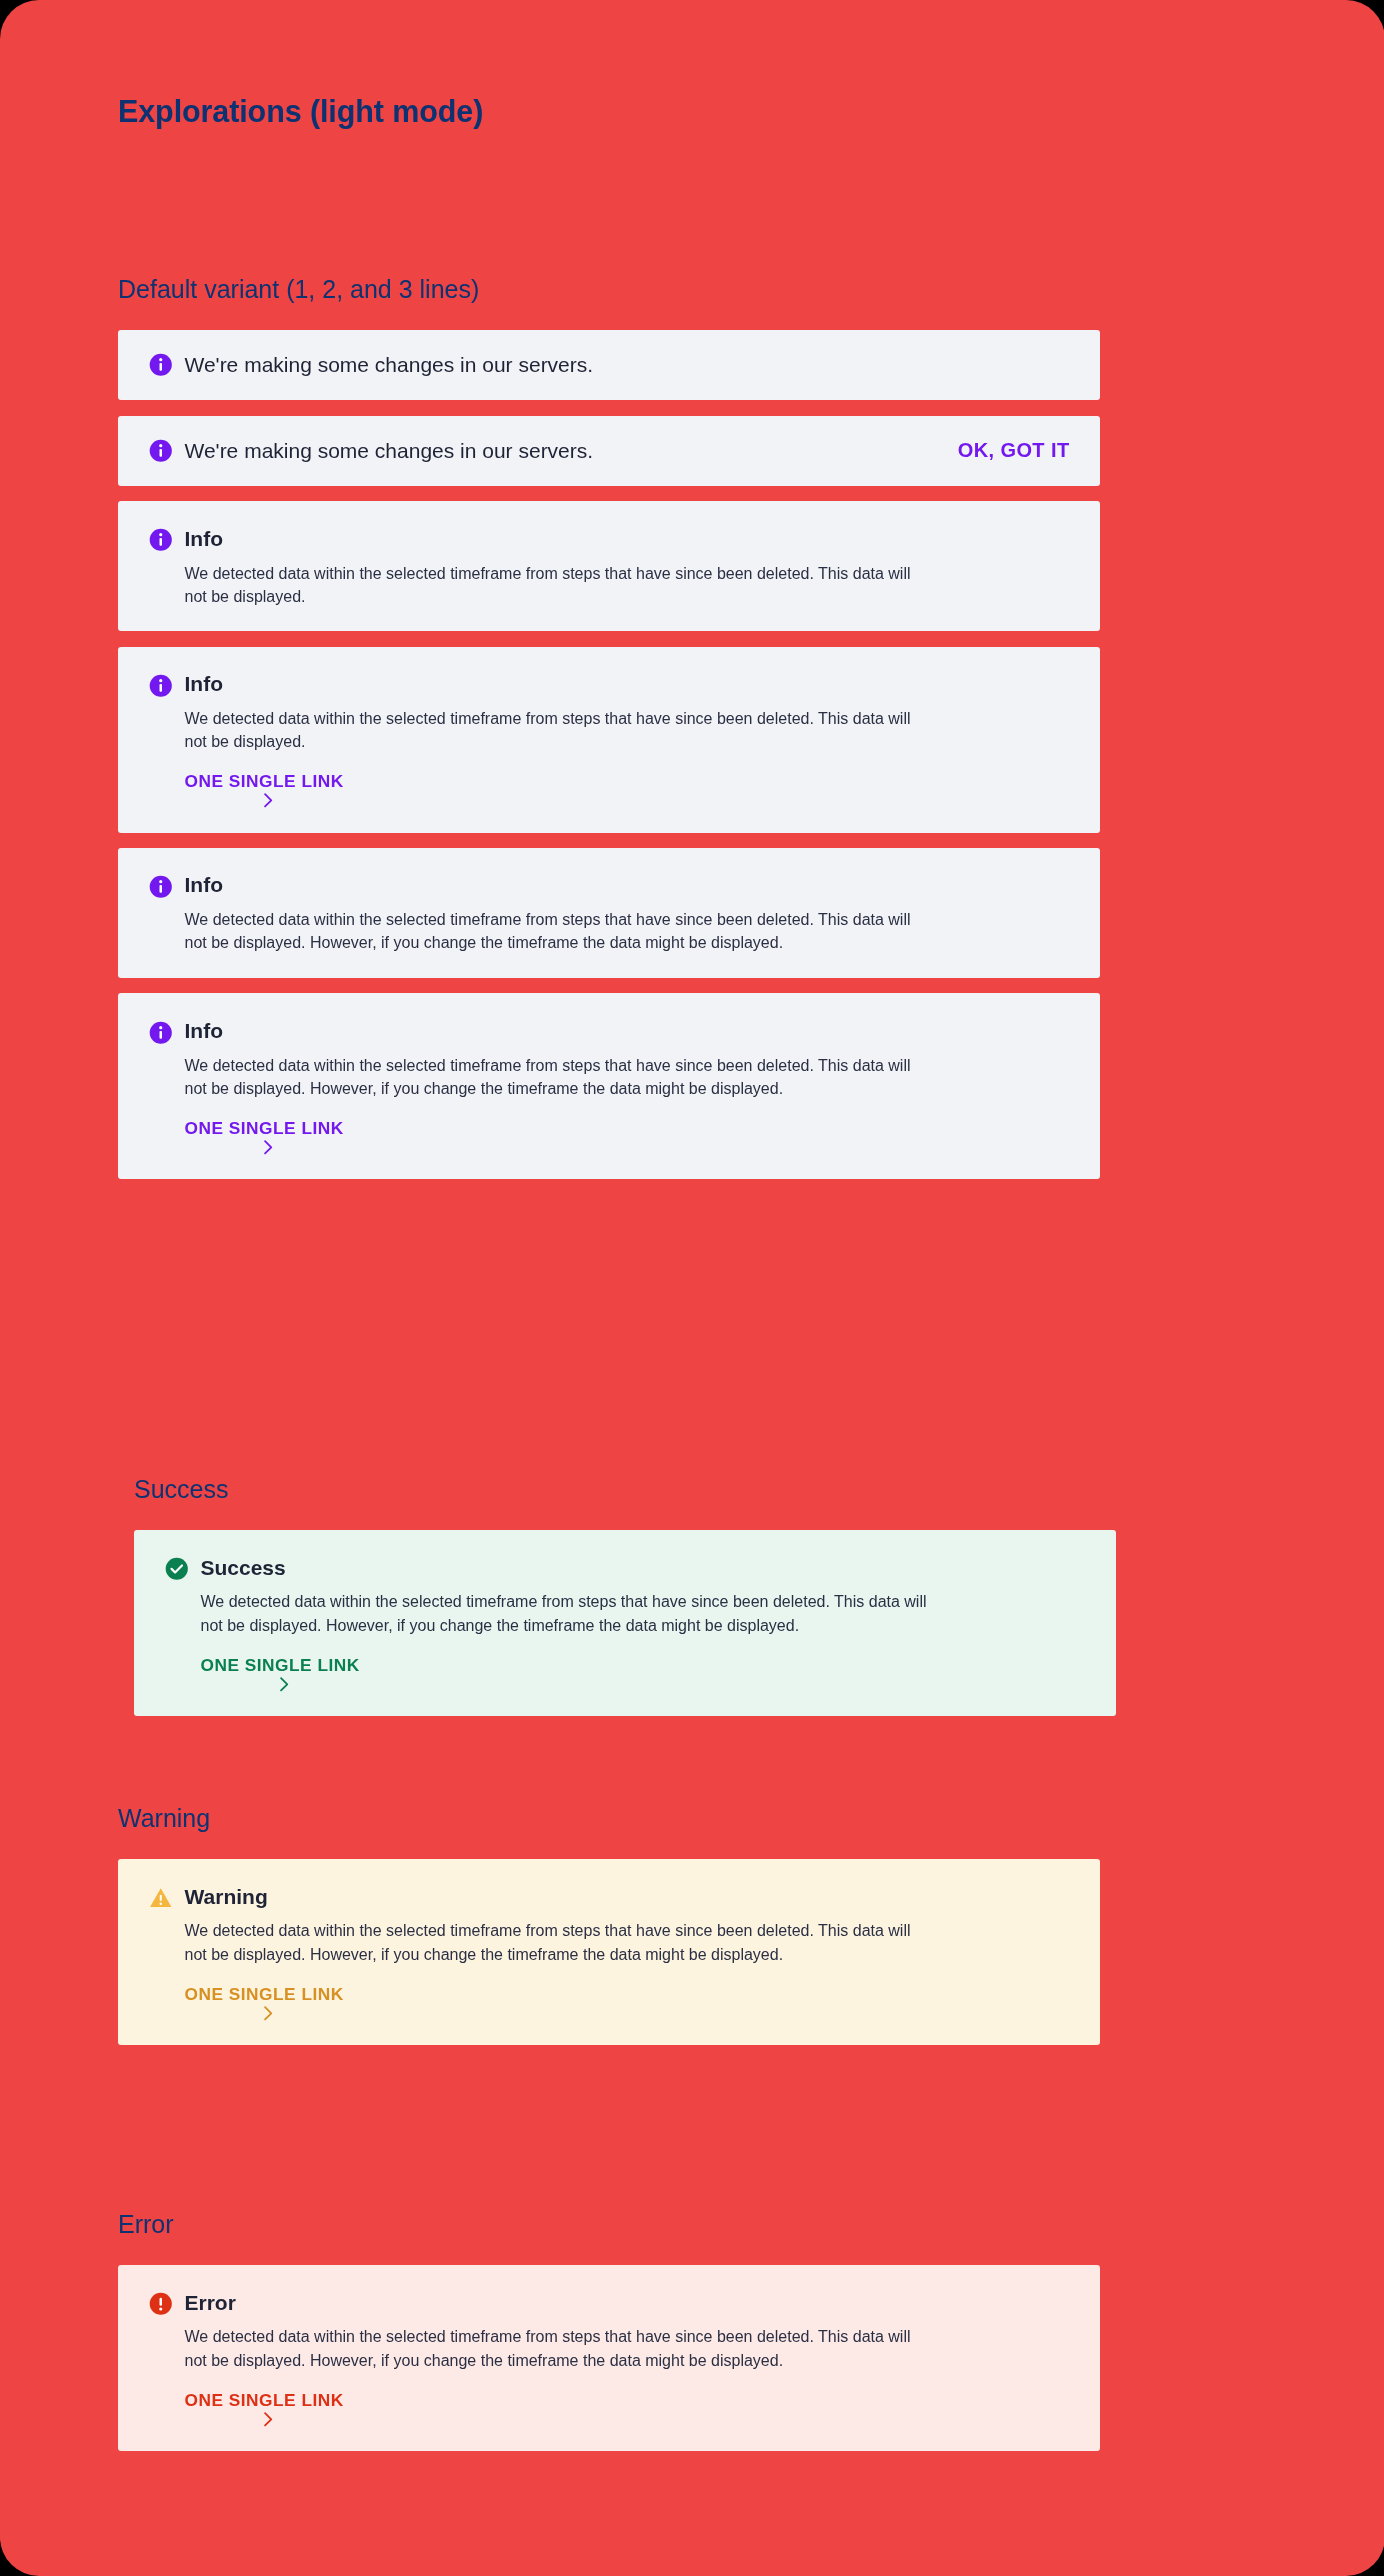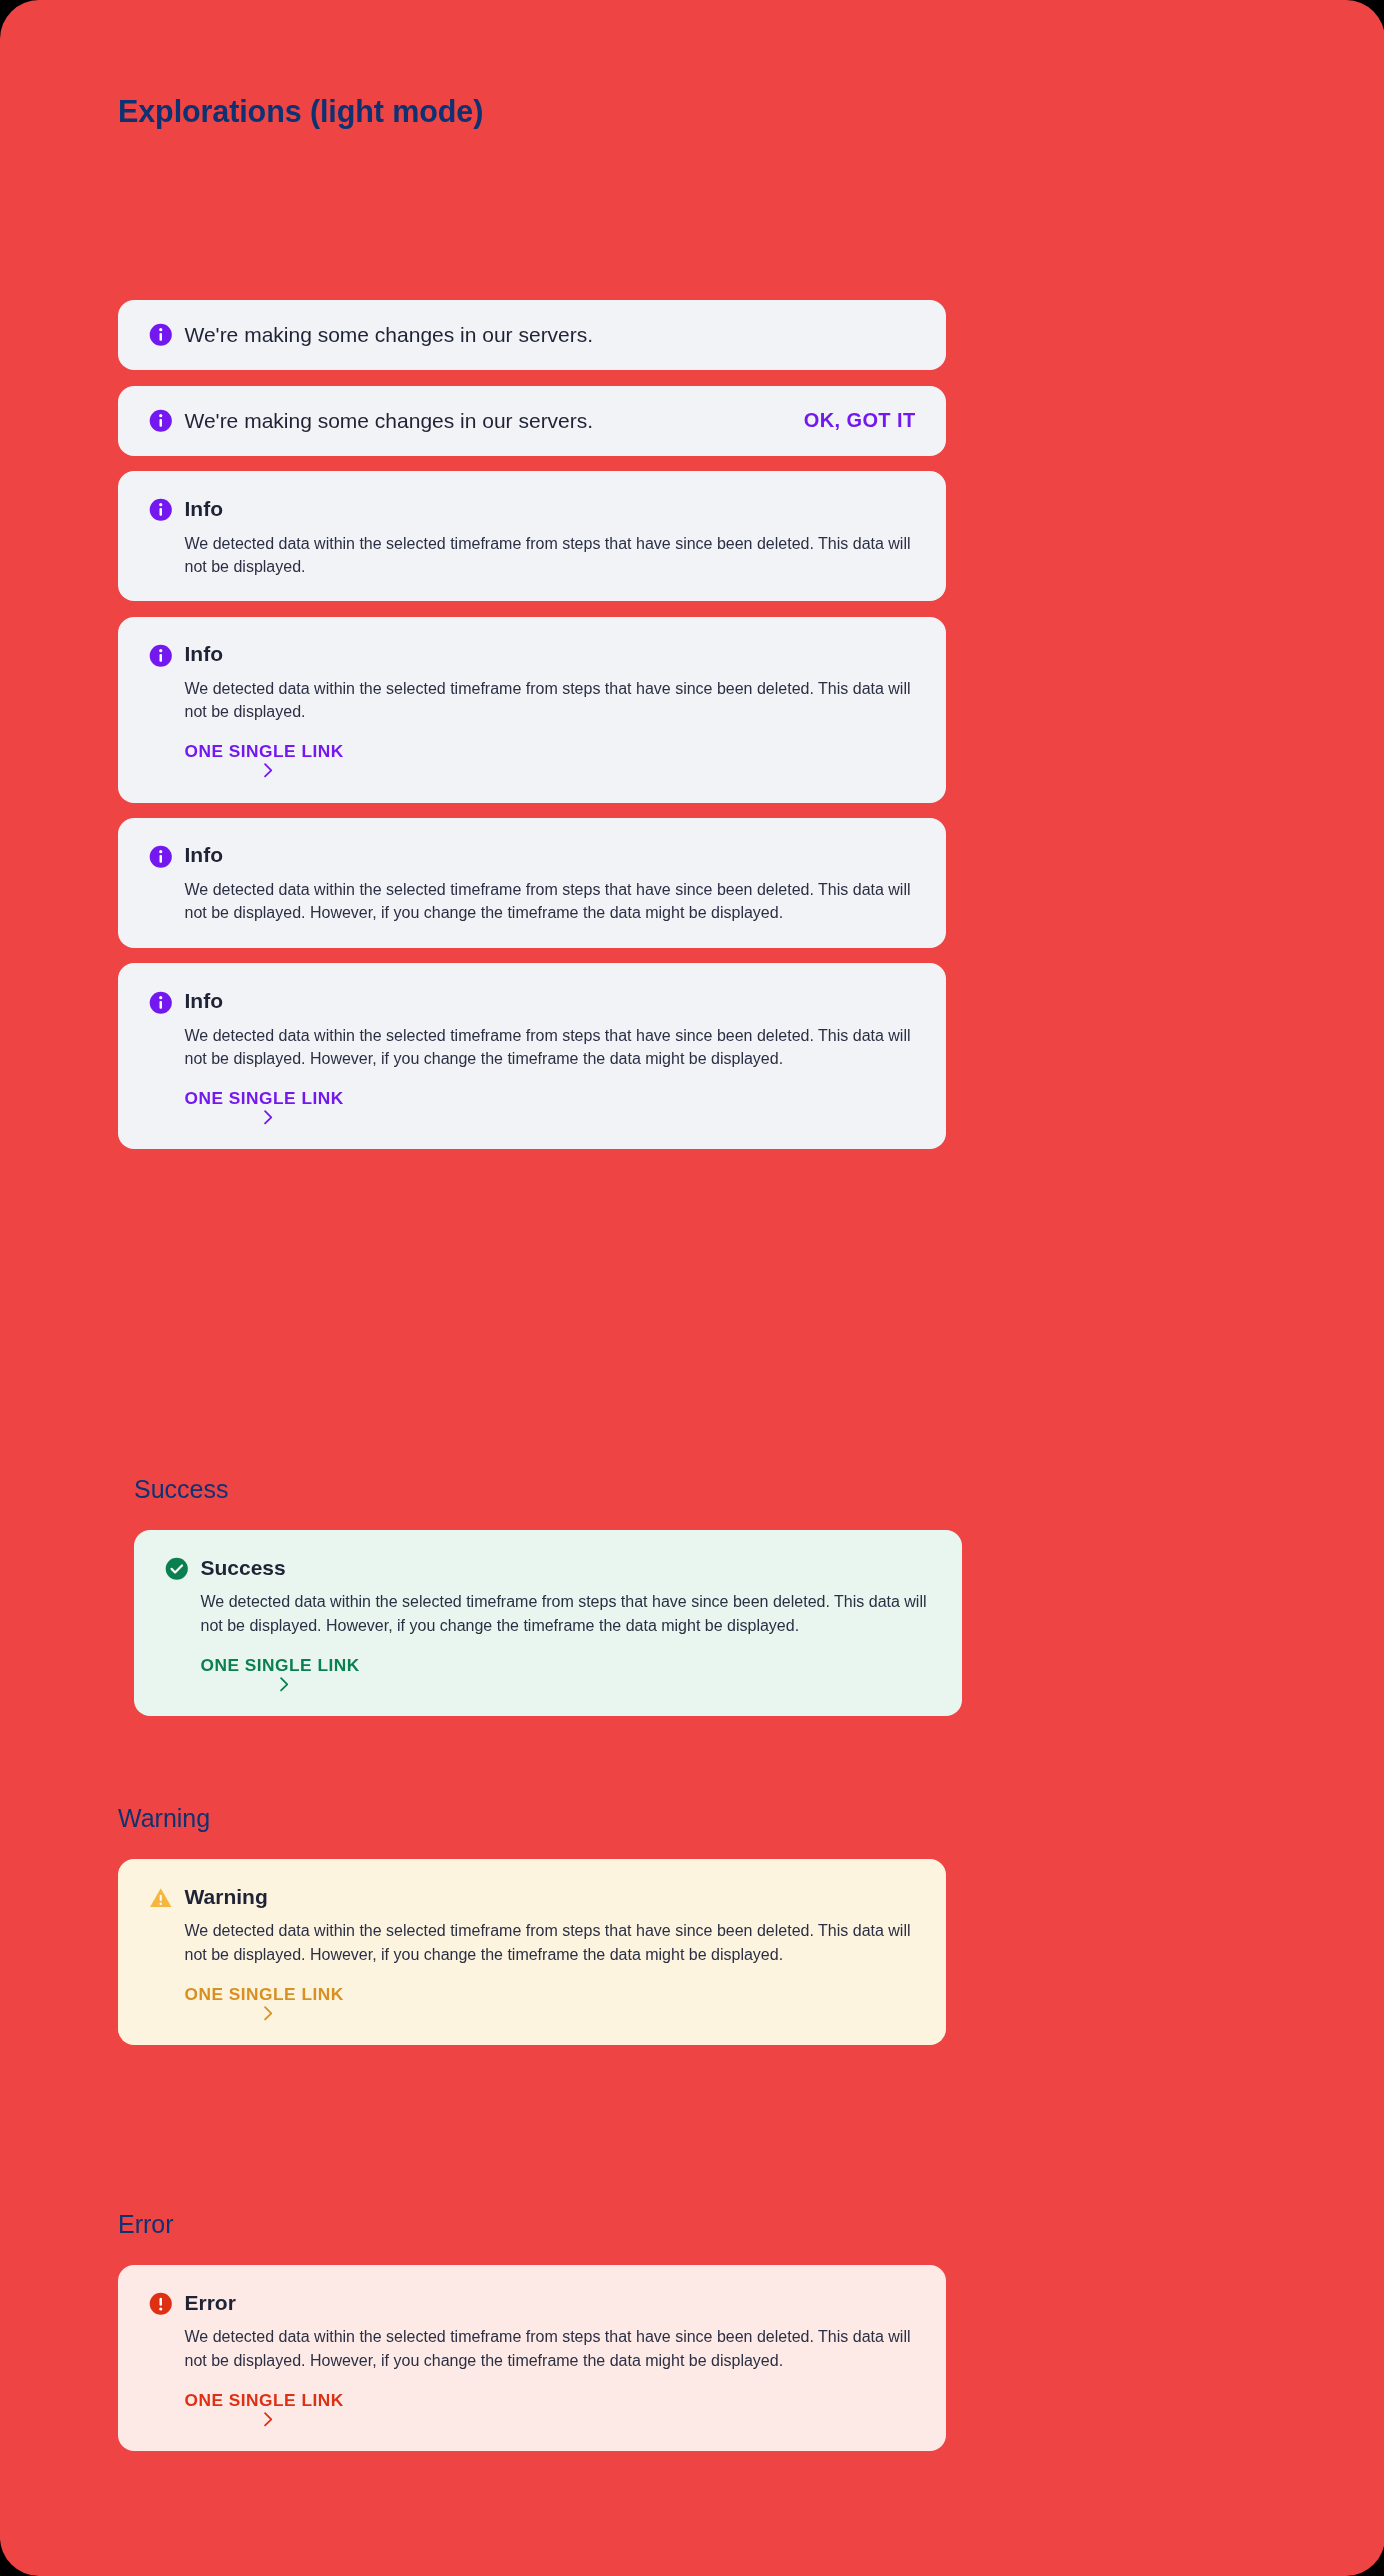--- a/index.html
+++ b/index.html
@@ -30,23 +30,23 @@
   }
 
   .section-label {
     font-size:25px;
     font-weight:400;
     color:#0d3272;
     line-height:1.2;
   }
 
   .alert {
-    border-radius:16px;
+    border-radius:3px;
     padding:23.5px 30.5px 23.5px 30.5px;
-    width:828px;
+    width:982px;
   }
 
   .alert.compact {
     padding:21px 30.5px 21px 30.5px;
     display:flex;
     align-items:center;
   }
 
   .alert-row {
     display:flex;
@@ -134,20 +134,21 @@
   .stack-default > .alert:last-child { margin-bottom:0; }
 </style>
 </head>
 <body>
 
 <div id="page">
 
   <h1 class="page-title">Explorations (light mode)</h1>
 
   <div style="position:absolute; left:118px; top:274px;">
+    <div class="section-label">Default  variant (1, 2, and 3 lines)</div>
 
     <div class="stack-default" style="margin-top:26px;">
 
       <div class="alert compact v-info">
         <div class="alert-row">
           <span class="icon-wrap">
             <svg width="23.5" height="23.5" viewBox="0 0 34 34">
                 <circle cx="17" cy="17" r="16" fill="#7318ee"></circle>
                 <rect x="15.2" y="14.3" width="3.6" height="11.2" rx="1.4" fill="#fff"></rect>
                 <circle cx="17" cy="9.6" r="2.3" fill="#fff"></circle>

